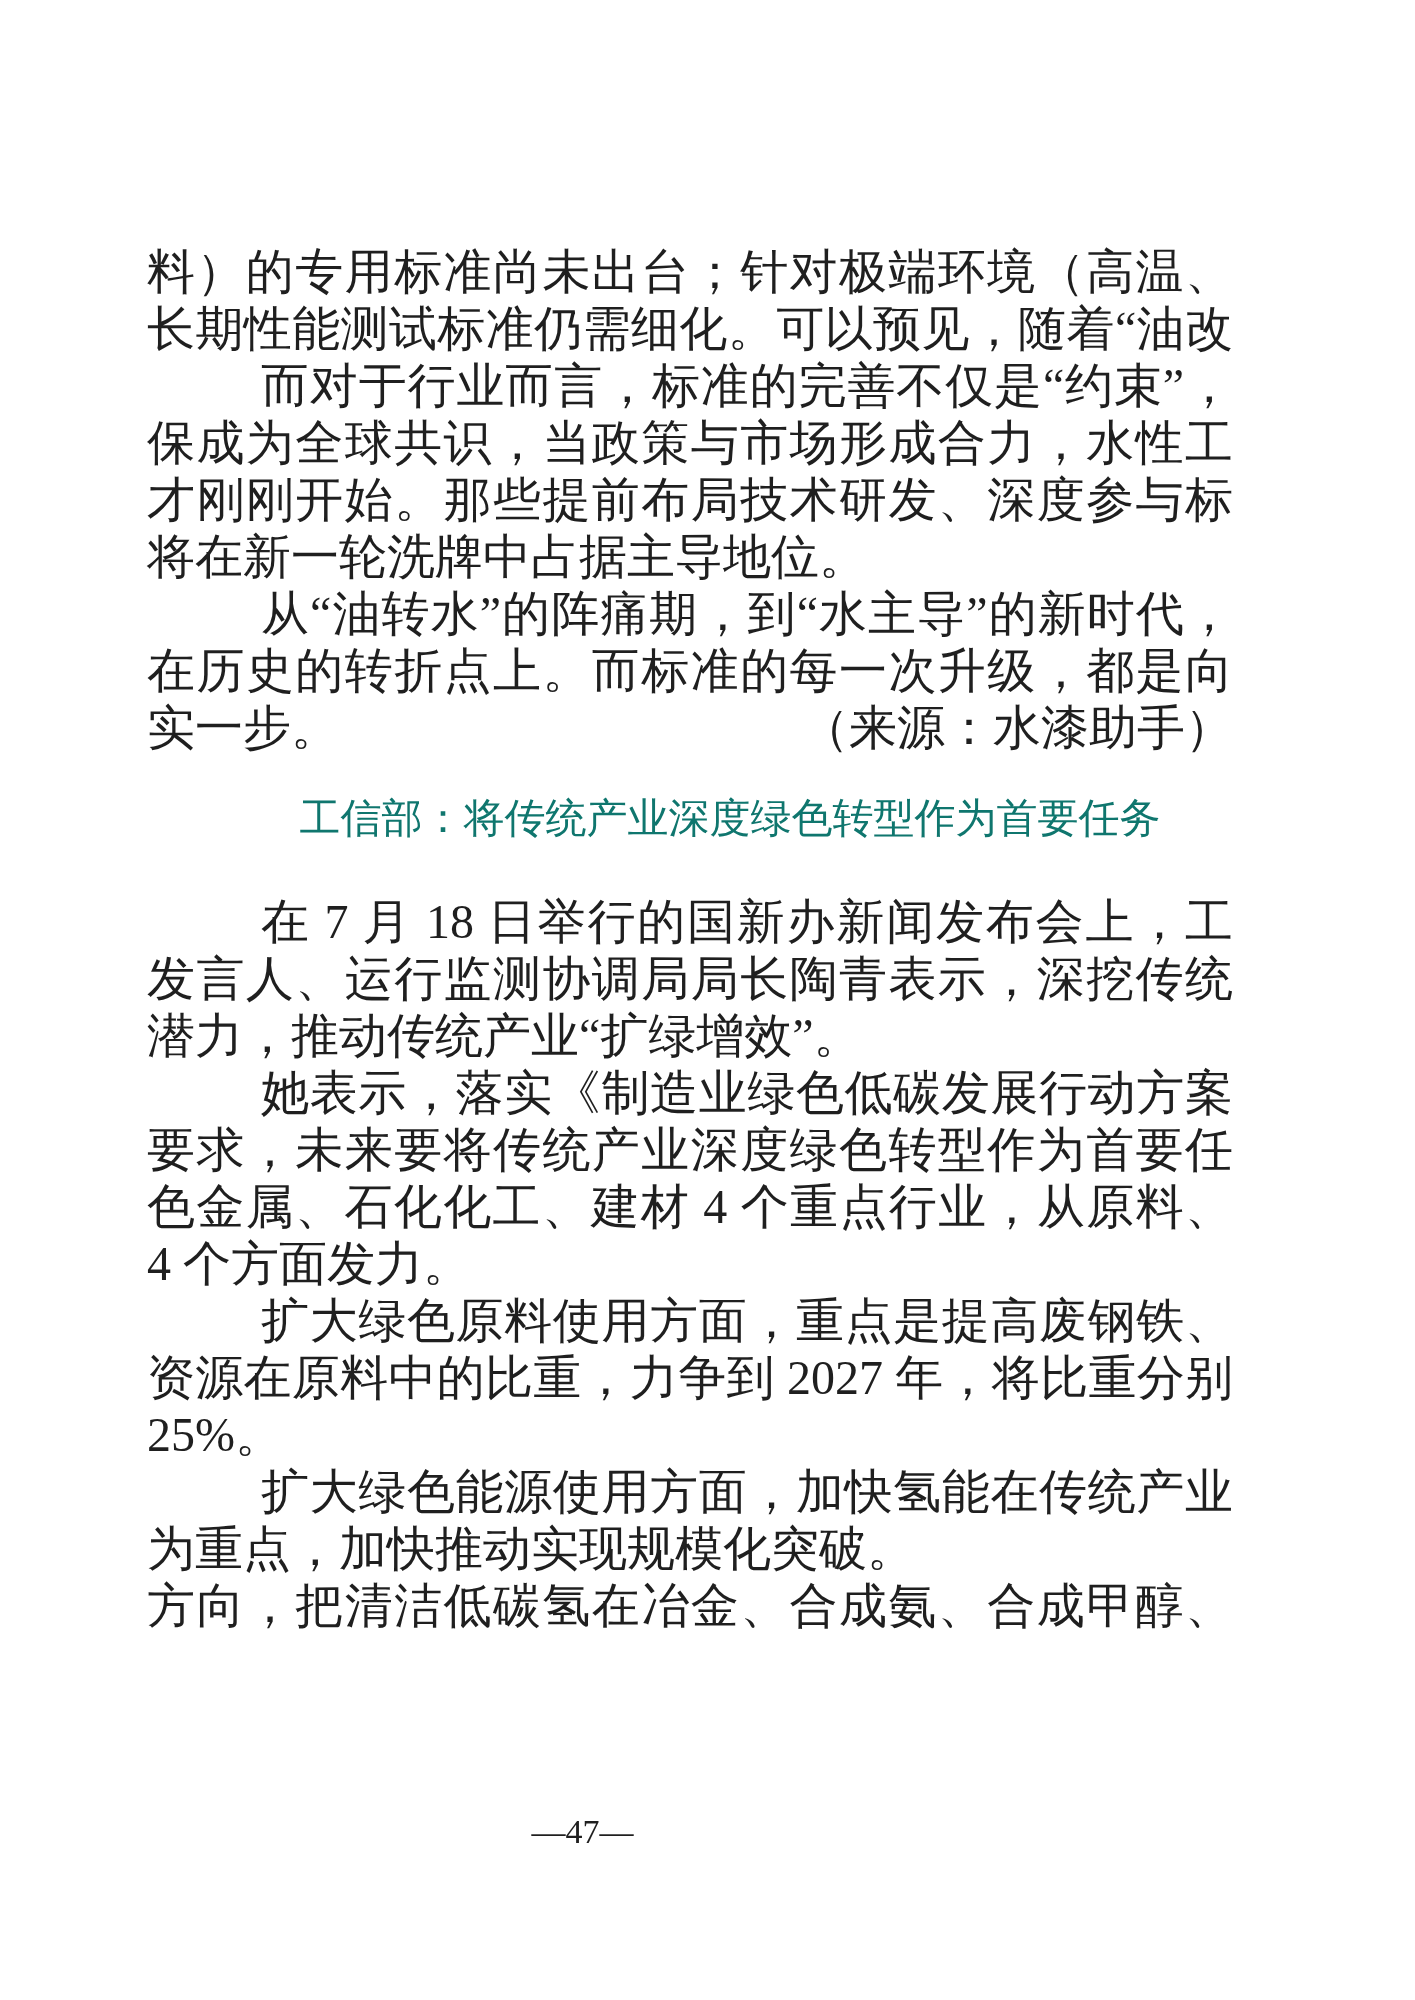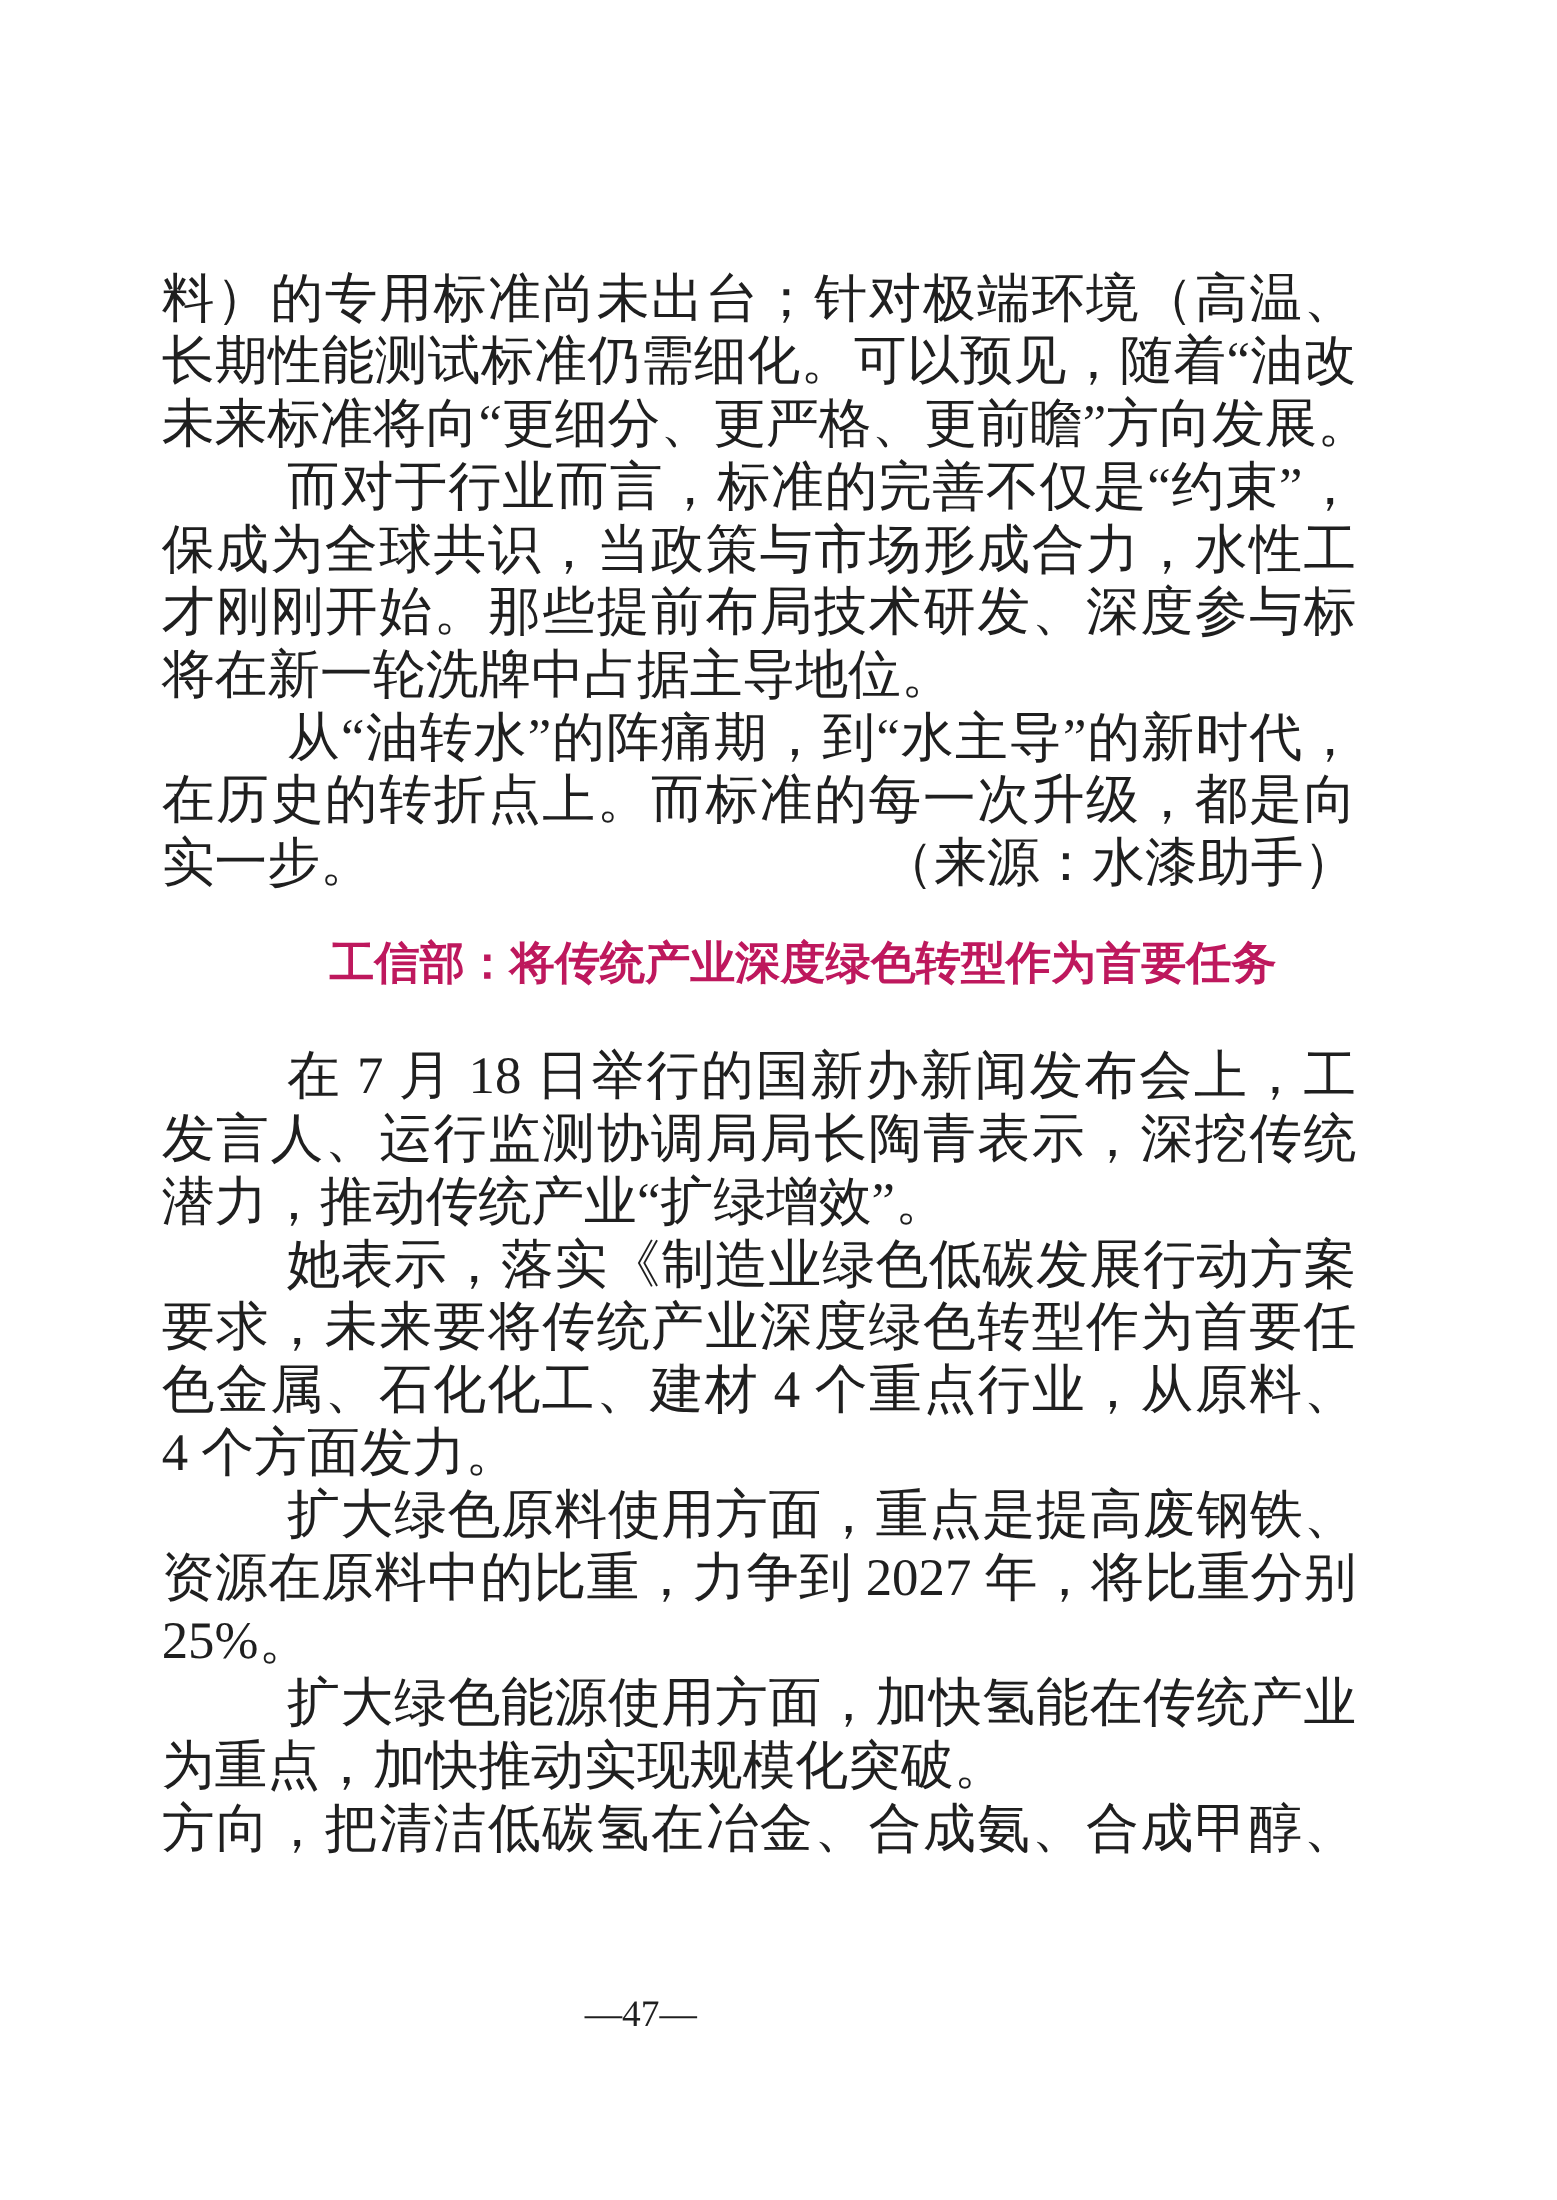--- a/index.html
+++ b/index.html
@@ -41,23 +41,23 @@
     display: flex;
     justify-content: space-between;
     white-space: nowrap;
   }
   .heading {
     margin: 32px 0 45px 0;
     padding: 0 0 0 80px;
     height: 60px;
     line-height: 60px;
     font-size: 41px;
-    font-weight: bold;
+    font-weight: normal;
     text-align: center;
-    color: #be185d;
+    color: #0f766e;
   }
   .footer {
     position: absolute;
     left: 0;
     top: 1803px;
     width: 1165px;
     height: 57px;
     line-height: 57px;
     font-size: 34px;
     text-align: center;
@@ -65,21 +65,20 @@
 </style>
 </head>
 <body>
 
 <div class="page">
   <div class="content">
 
     <div class="para">
       <div class="line full">料）的专用标准尚未出台；针对极端环境（高温、高湿、强腐蚀）的</div>
       <div class="line full">长期性能测试标准仍需细化。可以预见，随着“油改水”政策的深化，</div>
-      <div class="line">未来标准将向“更细分、更严格、更前瞻”方向发展。</div>
     </div>
 
     <div class="para">
       <div class="line full indent">而对于行业而言，标准的完善不仅是“约束”，更是“机遇”。当环</div>
       <div class="line full">保成为全球共识，当政策与市场形成合力，水性工业漆的“黄金时代”</div>
       <div class="line full">才刚刚开始。那些提前布局技术研发、深度参与标准制定的企业，终</div>
       <div class="line">将在新一轮洗牌中占据主导地位。</div>
     </div>
 
     <div class="para">

